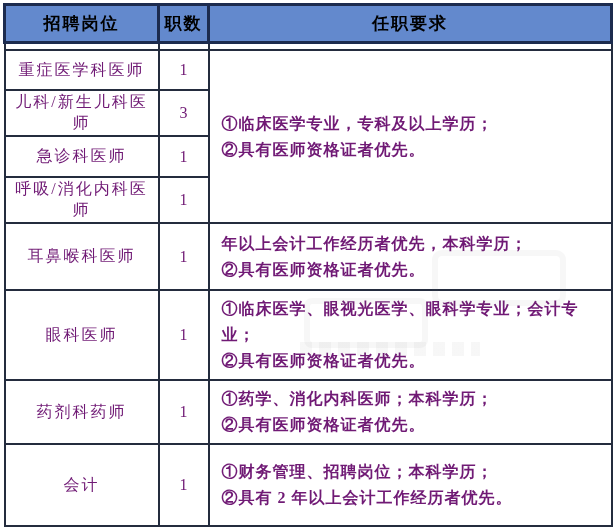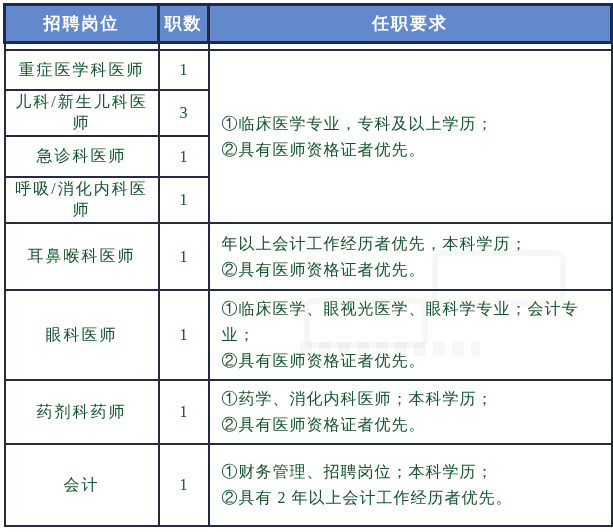--- a/index.html
+++ b/index.html
@@ -18,21 +18,21 @@
     table-layout: fixed;
     width: 607px;
   }
   col.c-pos { width: 154px; }
   col.c-cnt { width: 50px; }
   col.c-req { width: 403px; }
 
   
   tr.head th {
     background: #6389CD;
-    color: #ffffff;
+    color: #000000;
     font-family: "Liberation Sans", "DejaVu Sans", sans-serif;
     font-weight: bold;
     font-size: 17px;
     letter-spacing: 2px;
     height: 33px;
     border: 3px solid #1C2B4E;
     text-align: center;
     vertical-align: middle;
   }
   
@@ -44,26 +44,26 @@
     border-left: 2px solid #242C3E;
     border-right: 2px solid #242C3E;
     background: #ffffff;
   }
 
   
   tr.row td {
     border: 2px solid #242C3E;
     vertical-align: middle;
     background: #ffffff;
-    color: #14532d;
+    color: #701a75;
     font-size: 16px;
   }
   td.pos { text-align: center; letter-spacing: 2px; }
   td.cnt { text-align: center; }
-  td.req { padding: 5px 8px 5px 12px; }
+  td.req { padding: 5px 8px 5px 12px; font-weight: bold; }
   td.req .line { line-height: 26px; letter-spacing: 1px; }
 
   tr.h-r1 { height: 40px; }
   tr.h-r2 { height: 41px; }
   tr.h-r3 { height: 41px; }
   tr.h-r4 { height: 40px; }
   tr.h-r5 { height: 67px; }
   tr.h-r6 { height: 75px; }
   tr.h-r7 { height: 60px; }
   tr.h-r8 { height: 82px; }

